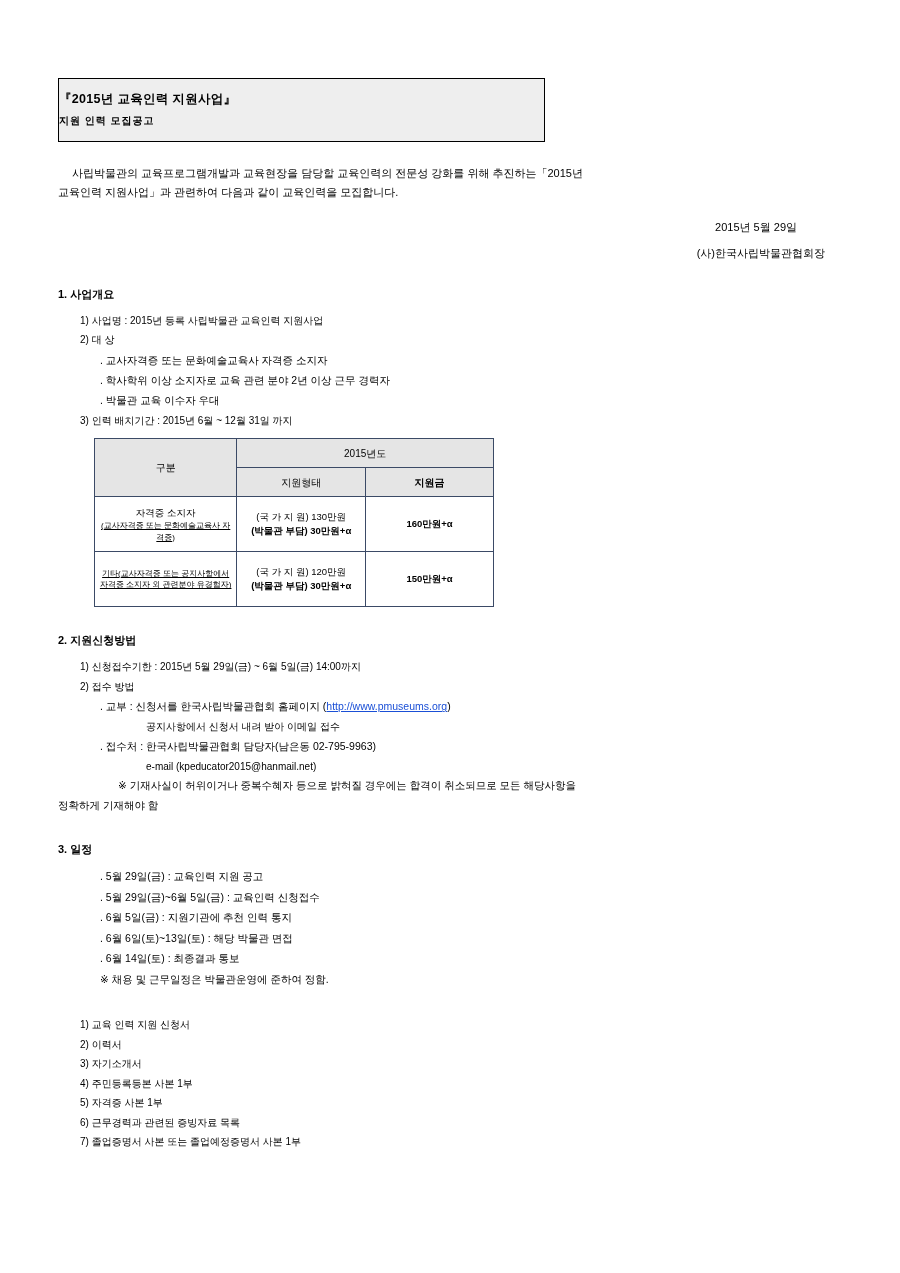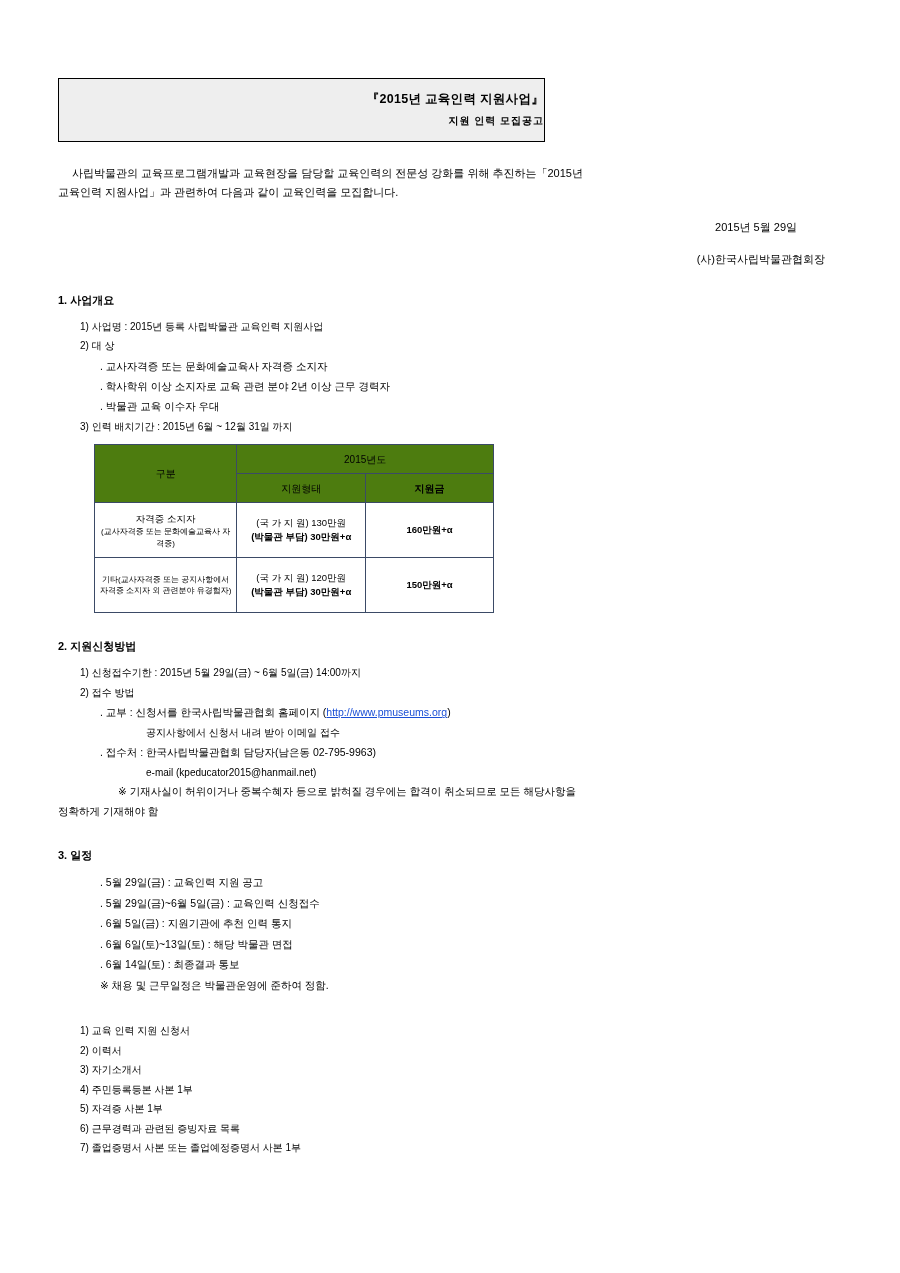--- a/index.html
+++ b/index.html
@@ -21,21 +21,21 @@
     height: 1273px;
     box-sizing: border-box;
     padding: 0 55px;
   }
 
   
   .title-box {
     margin: 78px 0 0 0;
     border: 1px solid #000;
     background: #eeeeee;
-    text-align: right;
+    text-align: left;
     padding: 12px 0 13px 0;
     width: 485px;
     margin-left: 3px;
   }
   .title-line1 {
     font-size: 12.5px;
     font-weight: bold;
     letter-spacing: 0.3px;
     margin-bottom: 6px;
   }
@@ -56,21 +56,21 @@
   }
   .intro .indent { padding-left: 14px; }
 
   .date-line {
     margin-top: 17px;
     text-align: right;
     padding-right: 48px;
     font-size: 11px;
   }
   .org-line {
-    margin-top: 17px;
+    margin-top: 11px;
     text-align: right;
     padding-right: 20px;
     font-size: 11px;
   }
 
   
   .section {
     margin-top: 26px;
     padding-left: 3px;
   }
@@ -118,29 +118,29 @@
     font-size: 9.5px;
   }
   .support-table td, .support-table th {
     border: 1px solid #3b4a66;
     text-align: center;
     vertical-align: middle;
     padding: 4px 3px;
     line-height: 1.5;
   }
   .support-table .hdr {
-    background: #4d7c0f;
+    background: #e5e5e5;
     font-weight: normal;
     font-size: 10px;
     height: 20px;
   }
   .support-table .rowcell {
     height: 46px;
   }
-  .sm { font-size: 8px; display: block; line-height: 1.45; }
+  .sm { font-size: 8px; display: block; line-height: 1.45; text-decoration: underline; }
   .bold { font-weight: bold; }
 </style>
 </head>
 <body>
 
 <div class="page">
 
   <div class="title-box">
     <div class="title-line1">『2015년 교육인력 지원사업』</div>
     <div class="title-line2">지원 인력 모집공고</div>

